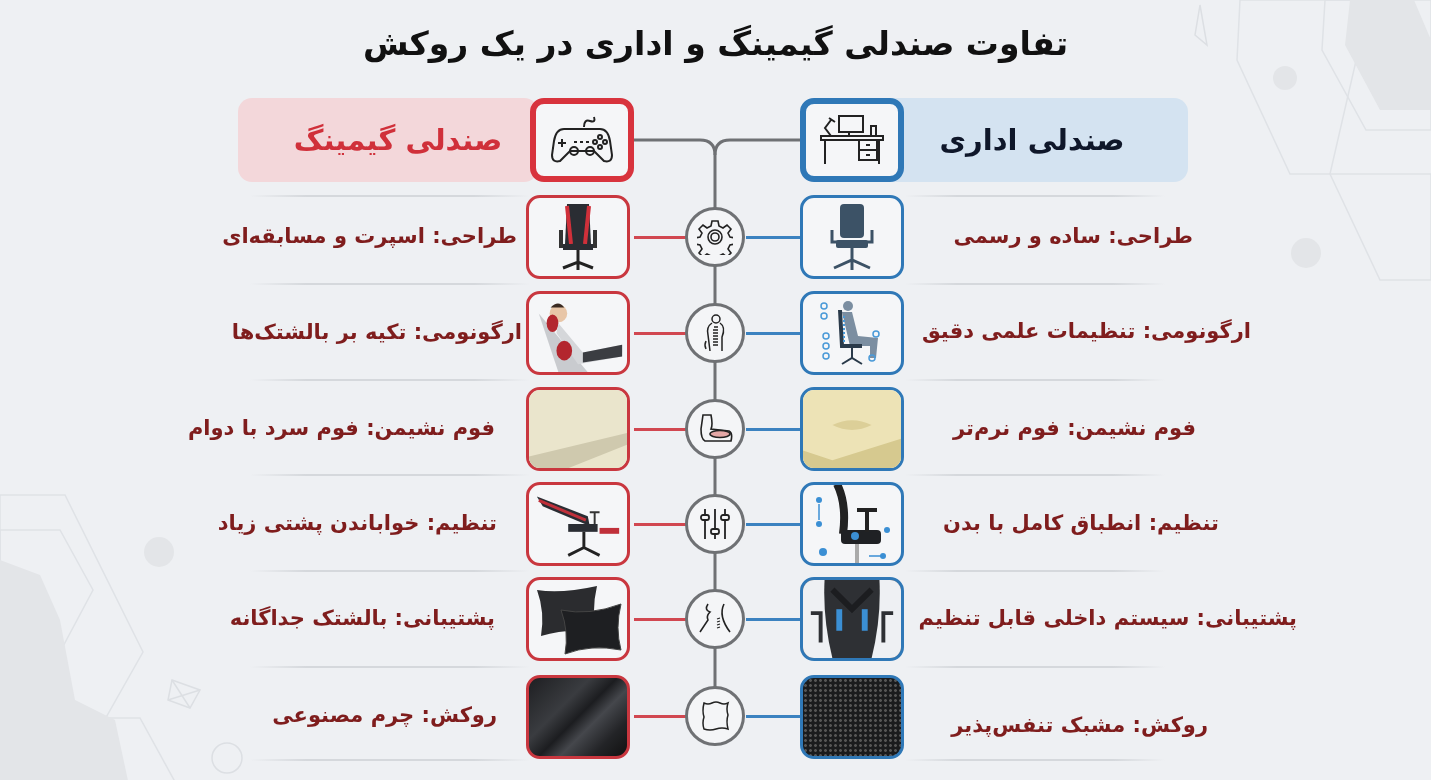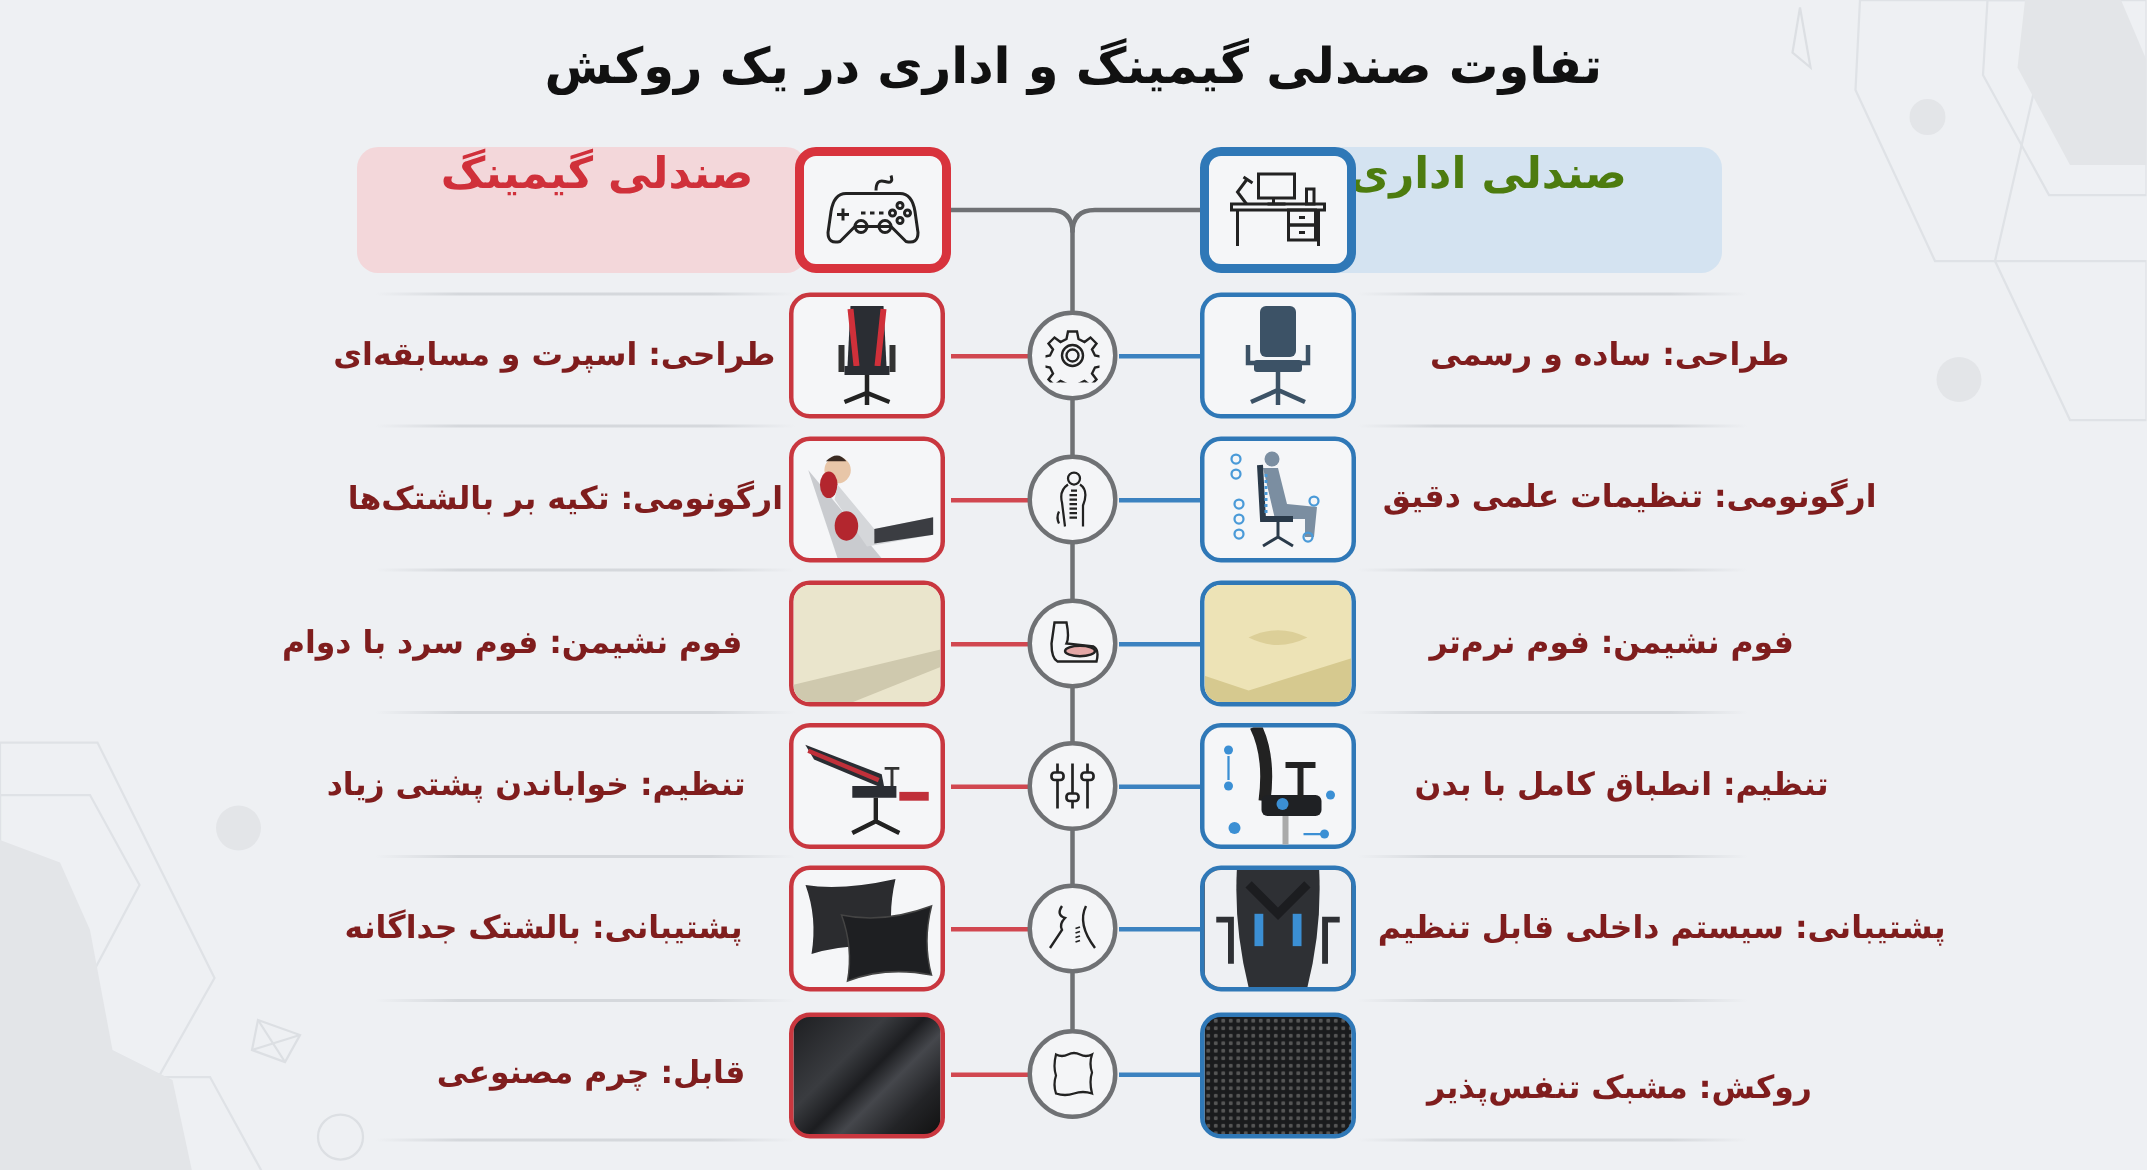--- a/index.html
+++ b/index.html
@@ -12,25 +12,25 @@
   }
   .bg-deco { position: absolute; inset: 0; pointer-events: none; }
   .title {
     position: absolute; top: 24px; left: 0; width: 1431px;
     text-align: center; direction: rtl;
     font-size: 33px; font-weight: bold; color: #111;
   }
   
   .banner {
     position: absolute; top: 98px; height: 84px; border-radius: 14px;
-    display: flex; justify-content: center;
+    display: flex; align-items: center; justify-content: center;
     direction: rtl; font-size: 29px; font-weight: bold;
   }
   .banner.gaming { left: 238px; width: 300px; background: #f3d7da; color: #d0303a; padding-left: 20px; }
-  .banner.office { left: 836px; width: 312px; background: #d4e3f1; color: #4d7c0f; }
+  .banner.office { left: 876px; width: 312px; background: #d4e3f1; color: #0f172a; }
   .icon-box {
     position: absolute; border-radius: 14px; background: #f5f6f8;
     display: flex; align-items: center; justify-content: center; overflow: hidden;
   }
   .icon-box.head-red { left: 530px; top: 98px; width: 104px; height: 84px; border: 6px solid #d8333d; }
   .icon-box.head-blue { left: 800px; top: 98px; width: 104px; height: 84px; border: 6px solid #2f78b7; }
   .thumb { width: 104px; height: 84px; border-width: 3px; border-style: solid; }
   .thumb.red { border-color: #c9373f; }
   .thumb.blue { border-color: #2f78b7; }
   .row-line { position: absolute; height: 3px; }
@@ -300,14 +300,14 @@
 <div class="hint-line" style="left:905px;top:759px;width:260px"></div>
 <div class="row-line" style="left:634px;top:715px;width:52px;background:#d14750"></div>
 <div class="row-line" style="left:746px;top:715px;width:54px;background:#3b82c0"></div>
 <div class="icon-box thumb red" style="left:526px;top:675px;background:linear-gradient(135deg,#1e1f22 0%,#3a3c40 35%,#1c1d20 50%,#45474c 62%,#232427 80%,#111 100%)"></div>
 <div class="center-circle" style="left:685px;top:686px">
   <svg width="34" height="34" viewBox="0 0 34 34" fill="none" stroke="#222" stroke-width="1.5">
       <path d="M6 4 Q10 6 14 4 Q18 2 22 4 Q26 6 30 4 Q28 10 30 16 Q28 22 30 30 Q24 28 18 30 Q12 32 6 30 Q4 24 6 18 Q4 12 6 4 Z"></path>
     </svg>
 </div>
 <div class="icon-box thumb blue" style="left:800px;top:675px;background:radial-gradient(circle,#555 1.2px,#1a1b1d 1.6px) 0 0/5px 5px"></div>
-<div class="row-label" style="right:934px;top:703px">قابل: چرم مصنوعی</div>
+<div class="row-label" style="right:934px;top:703px">روکش: چرم مصنوعی</div>
 <div class="row-label" style="right:223px;top:713px">روکش: مشبک تنفس‌پذیر</div>
 
 </body></html>

